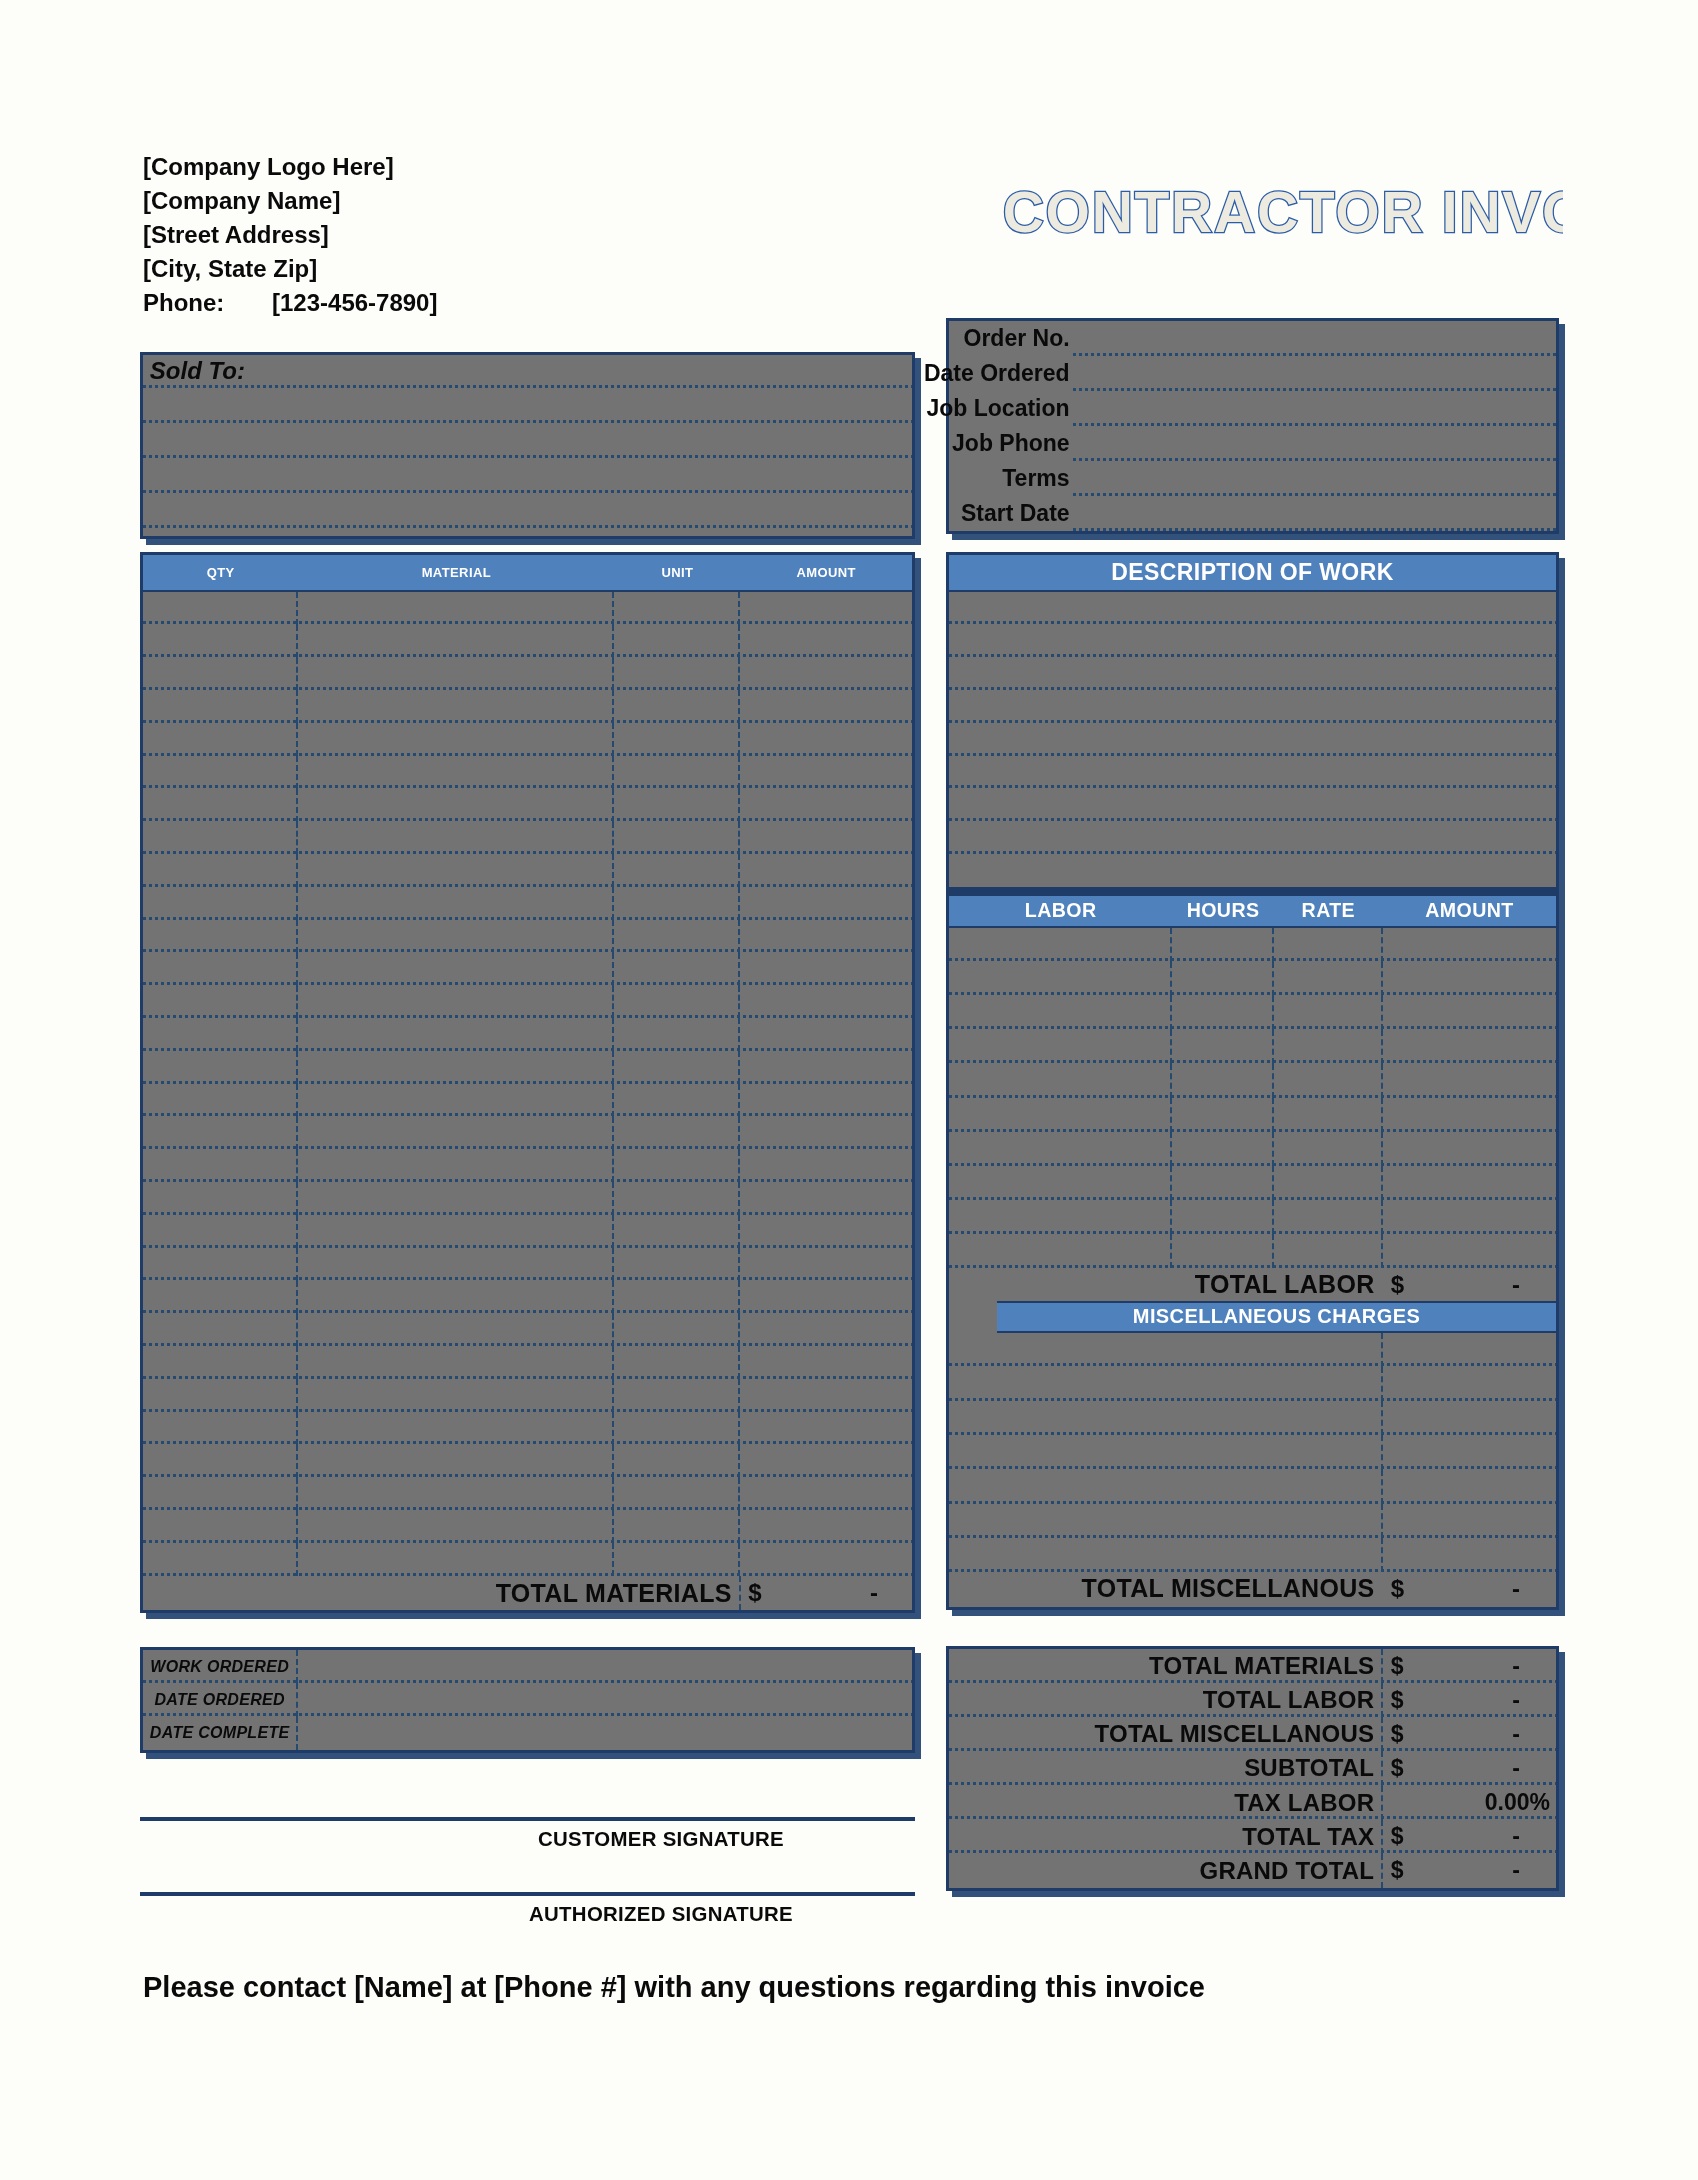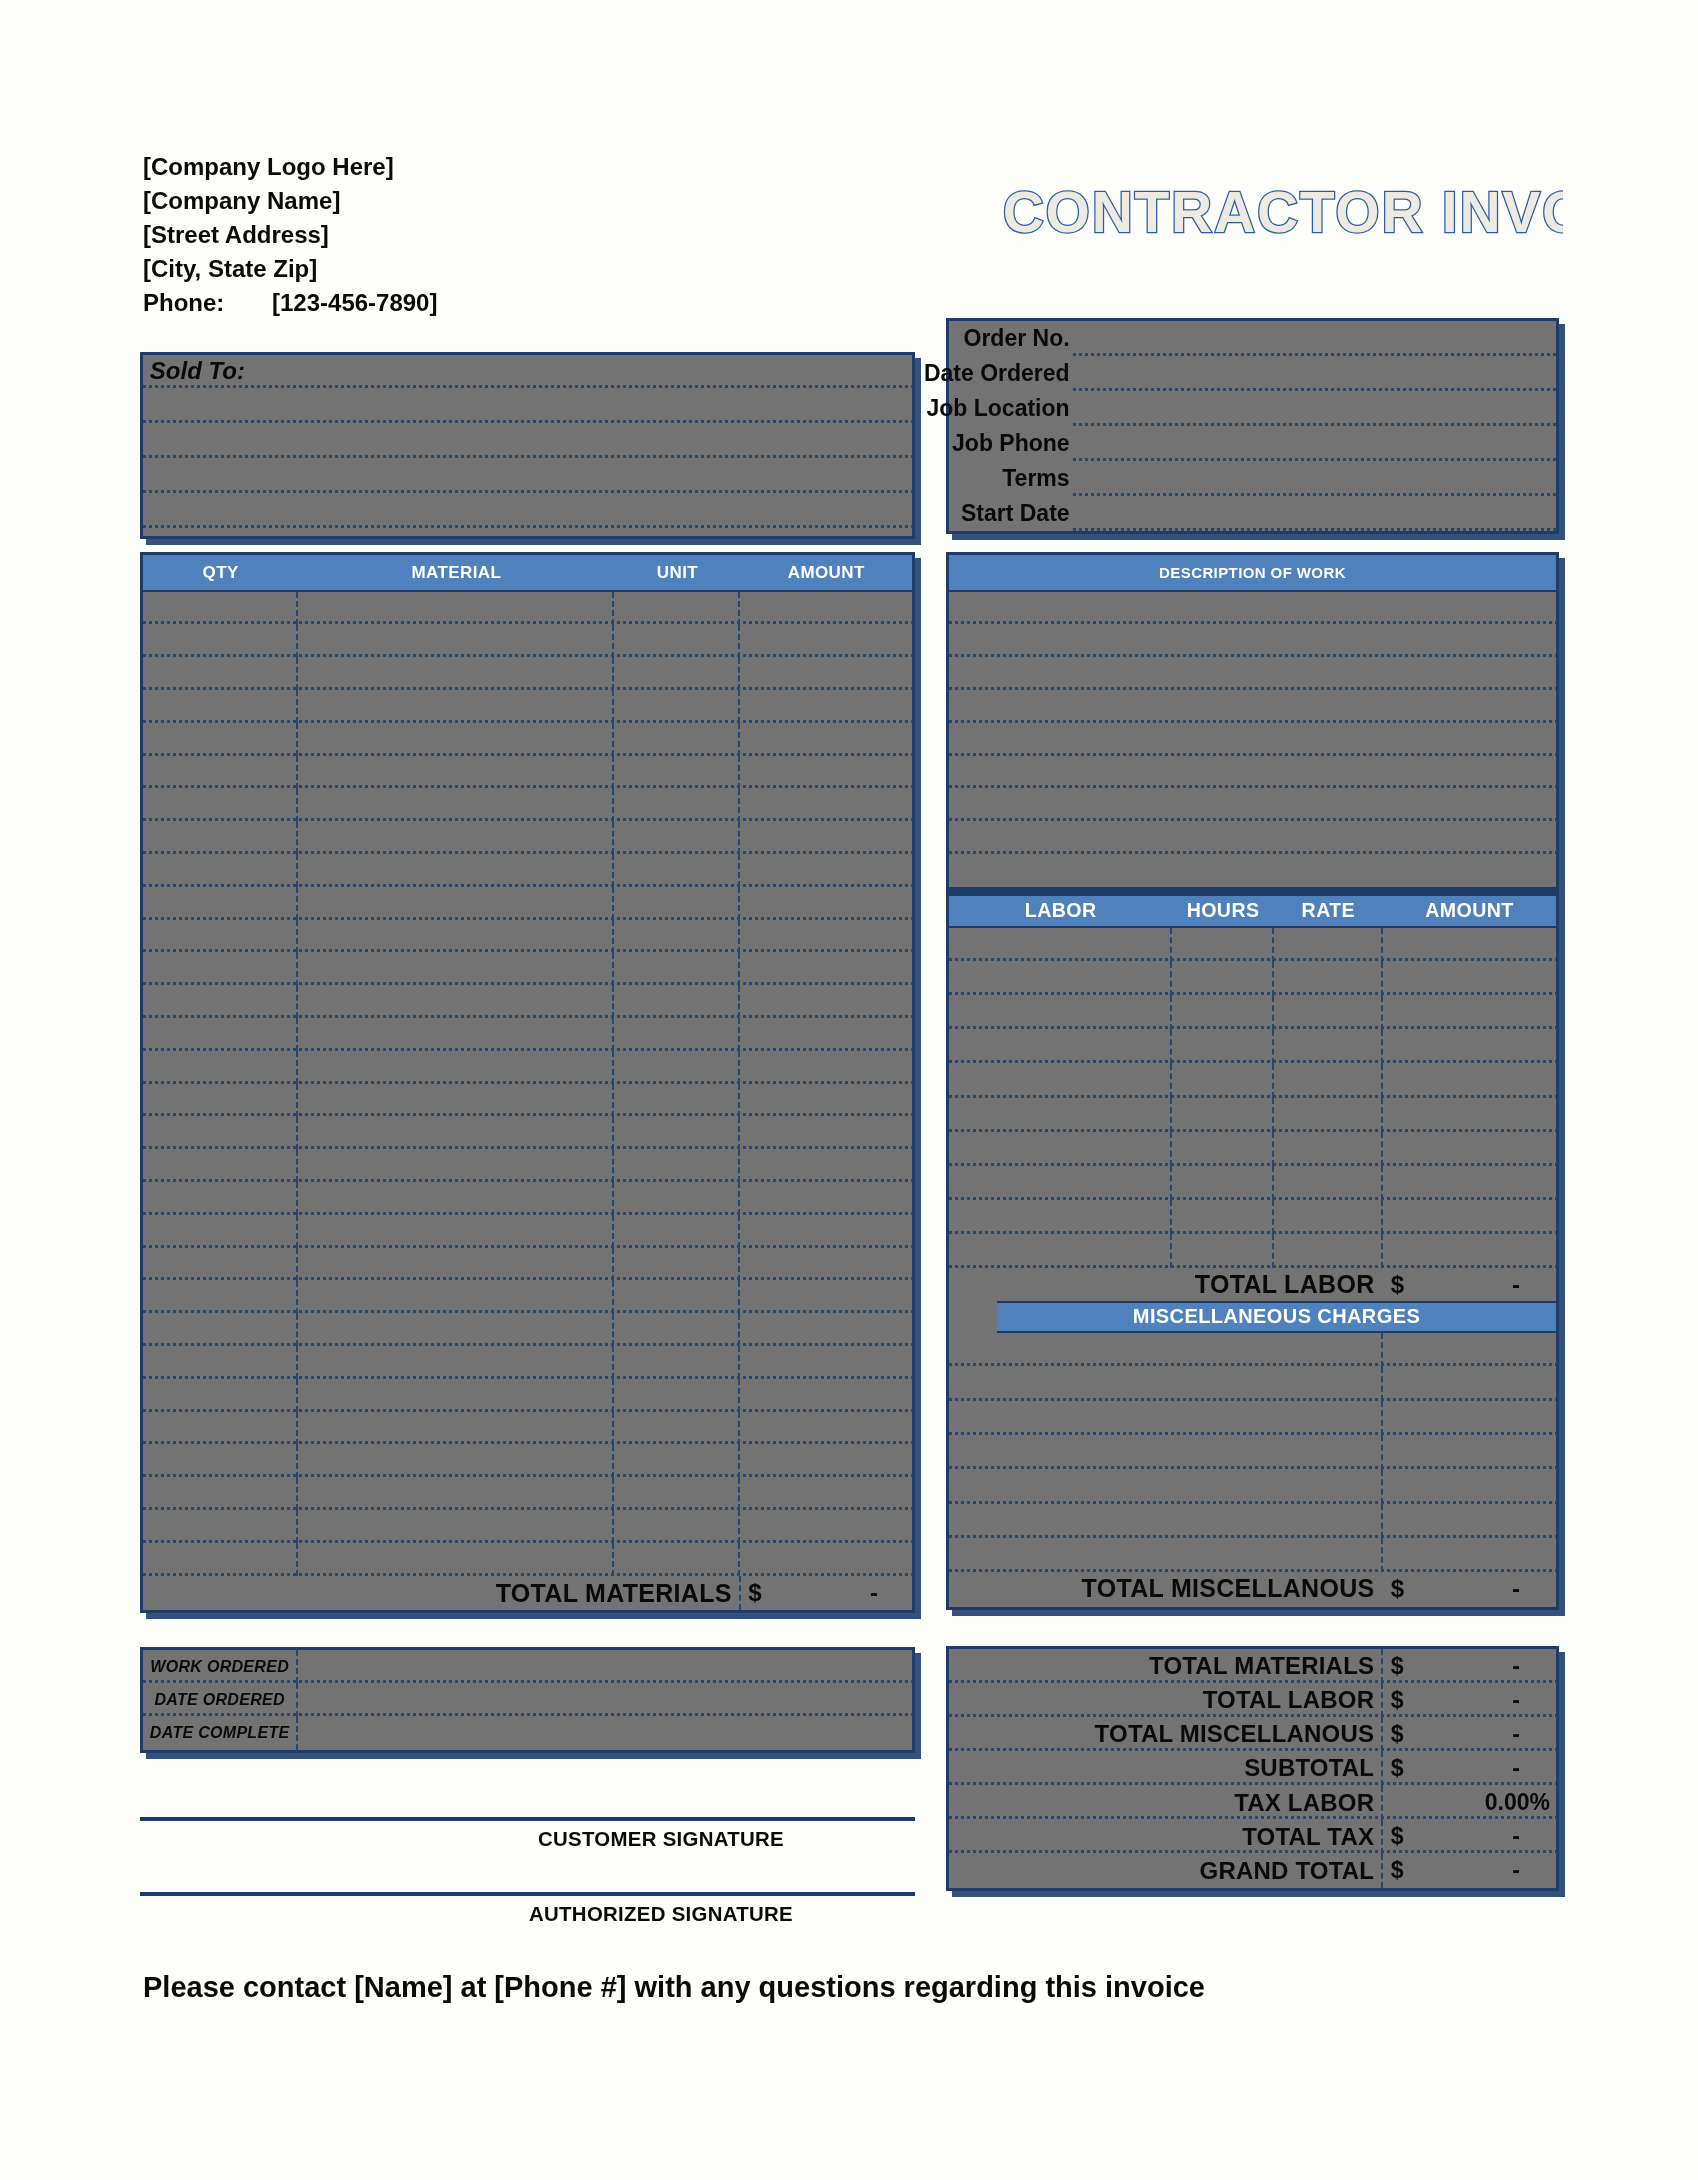--- a/index.html
+++ b/index.html
@@ -56,32 +56,32 @@
 
   
   .orderbox{left:946px;top:318px;width:613px;height:216px;display:flex;flex-direction:column;}
   .order-row{height:35px;display:flex;}
   .order-label{width:124px;display:flex;align-items:center;justify-content:flex-end;font-size:23px;font-weight:600;padding-right:3.4px;white-space:nowrap;}
   .order-line{flex:1;}
 
   
   .matbox{left:140px;top:552px;width:775px;height:1061px;display:flex;flex-direction:column;}
   .mat-header{height:37px;flex:none;display:flex;padding:0;justify-content:flex-start;}
-  .mh-cell{display:flex;align-items:center;justify-content:center;font-size:17px;}
+  .mh-cell{display:flex;align-items:center;justify-content:center;font-size:13px;}
   .mc0{width:20.2%;} .mc1{width:41.1%;} .mc2{width:16.4%;} .mc3{flex:1;}
   .mat-rows{flex:1;display:flex;flex-direction:column;}
   .mat-row{flex:1;display:flex;}
   .mr-cell{height:100%;}
   .mat-total{height:34px;flex:none;display:flex;}
   .mt-label{width:77.7%;display:flex;align-items:center;justify-content:flex-end;padding-right:6.8px;font-size:25px;font-weight:bold;border-right:2.6px dashed var(--dot);letter-spacing:0.3px;}
   .amt{flex:1;display:flex;align-items:center;justify-content:space-between;padding:0 34px 0 7.7px;font-size:24px;font-weight:600;}
 
   
   .rightbox{left:946px;top:552px;width:613px;height:1058px;display:flex;flex-direction:column;}
-  .desc-header{height:37px;flex:none;font-size:15px;}
+  .desc-header{height:37px;flex:none;font-size:23px;}
   .desc-rows{height:295px;flex:none;display:flex;flex-direction:column;}
   .desc-row{flex:1;}
   .desc-rows .desc-row:last-child{background-image:none;}
   .sep{height:8.5px;flex:none;background:var(--navy);}
   .labor-header{height:32px;flex:none;display:flex;justify-content:flex-start;font-size:19.6px;}
   .lh-cell{display:flex;align-items:center;justify-content:center;height:100%;}
   .lc0{width:36.8%;} .lc1{width:16.7%;text-align:right;} .lc2{width:18.0%;} .lc3{flex:1;}
   .labor-rows{height:341px;flex:none;display:flex;flex-direction:column;}
   .labor-row{flex:1;display:flex;}
   .total-row{height:32px;flex:none;display:flex;}

